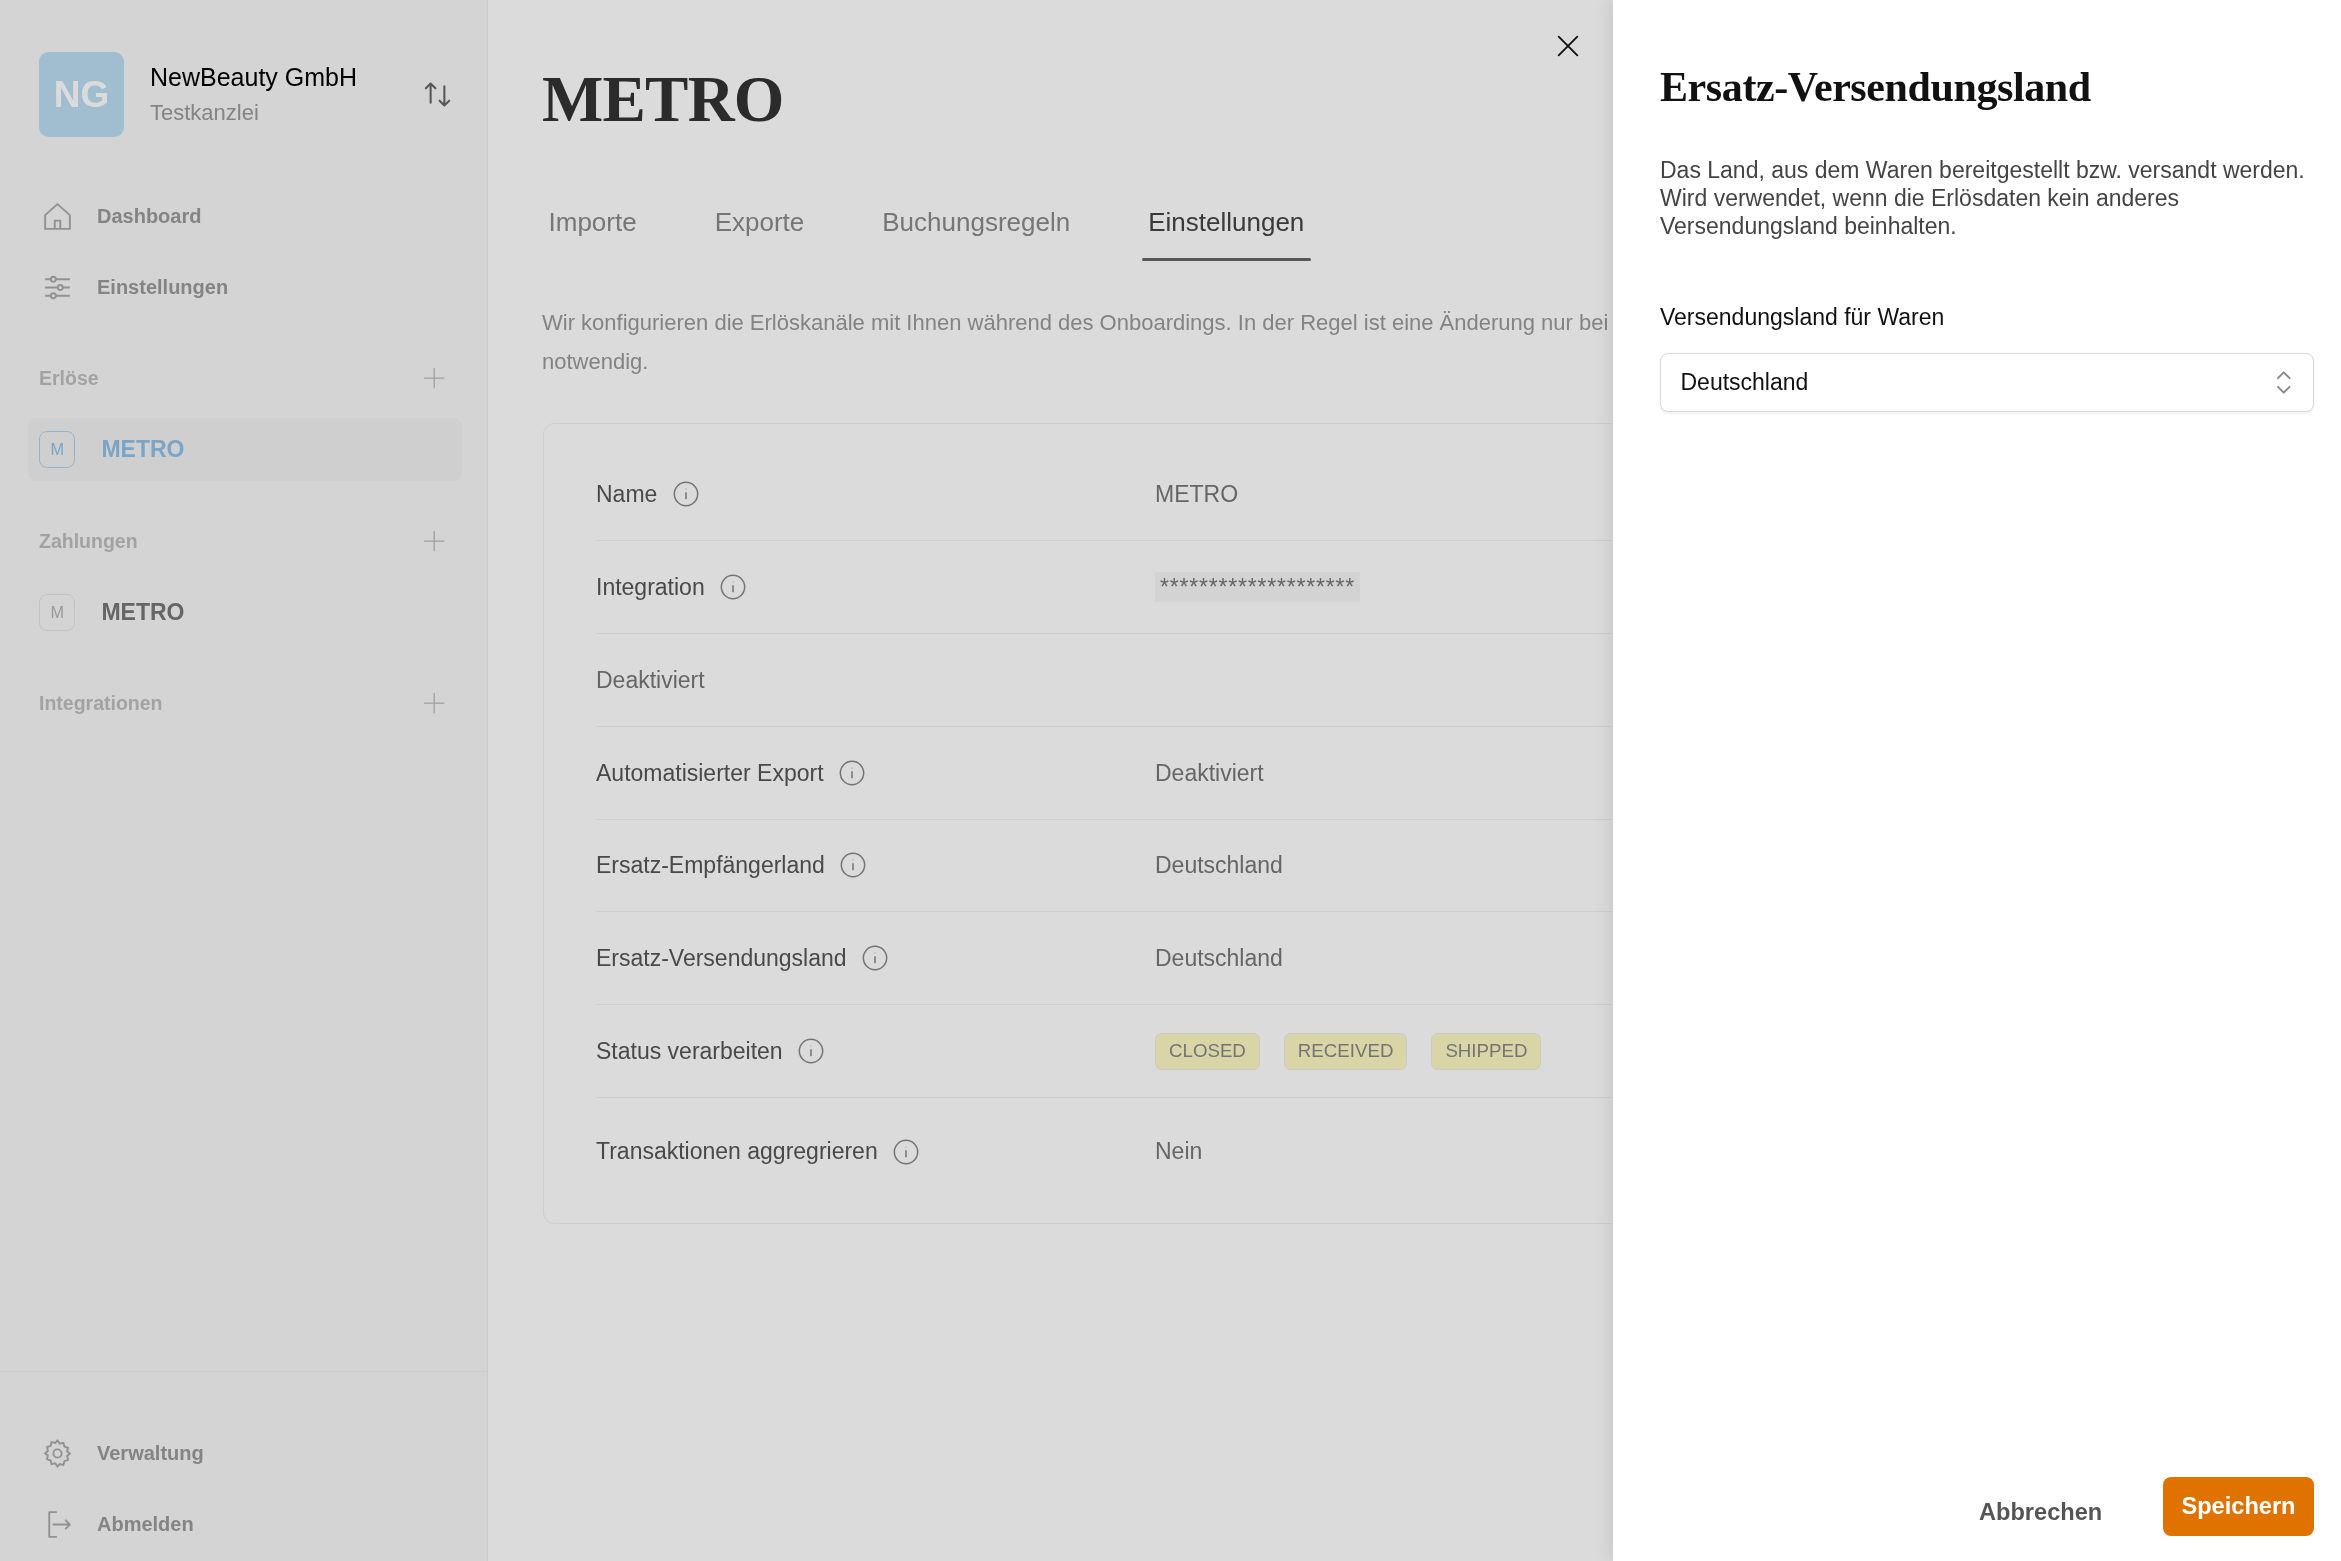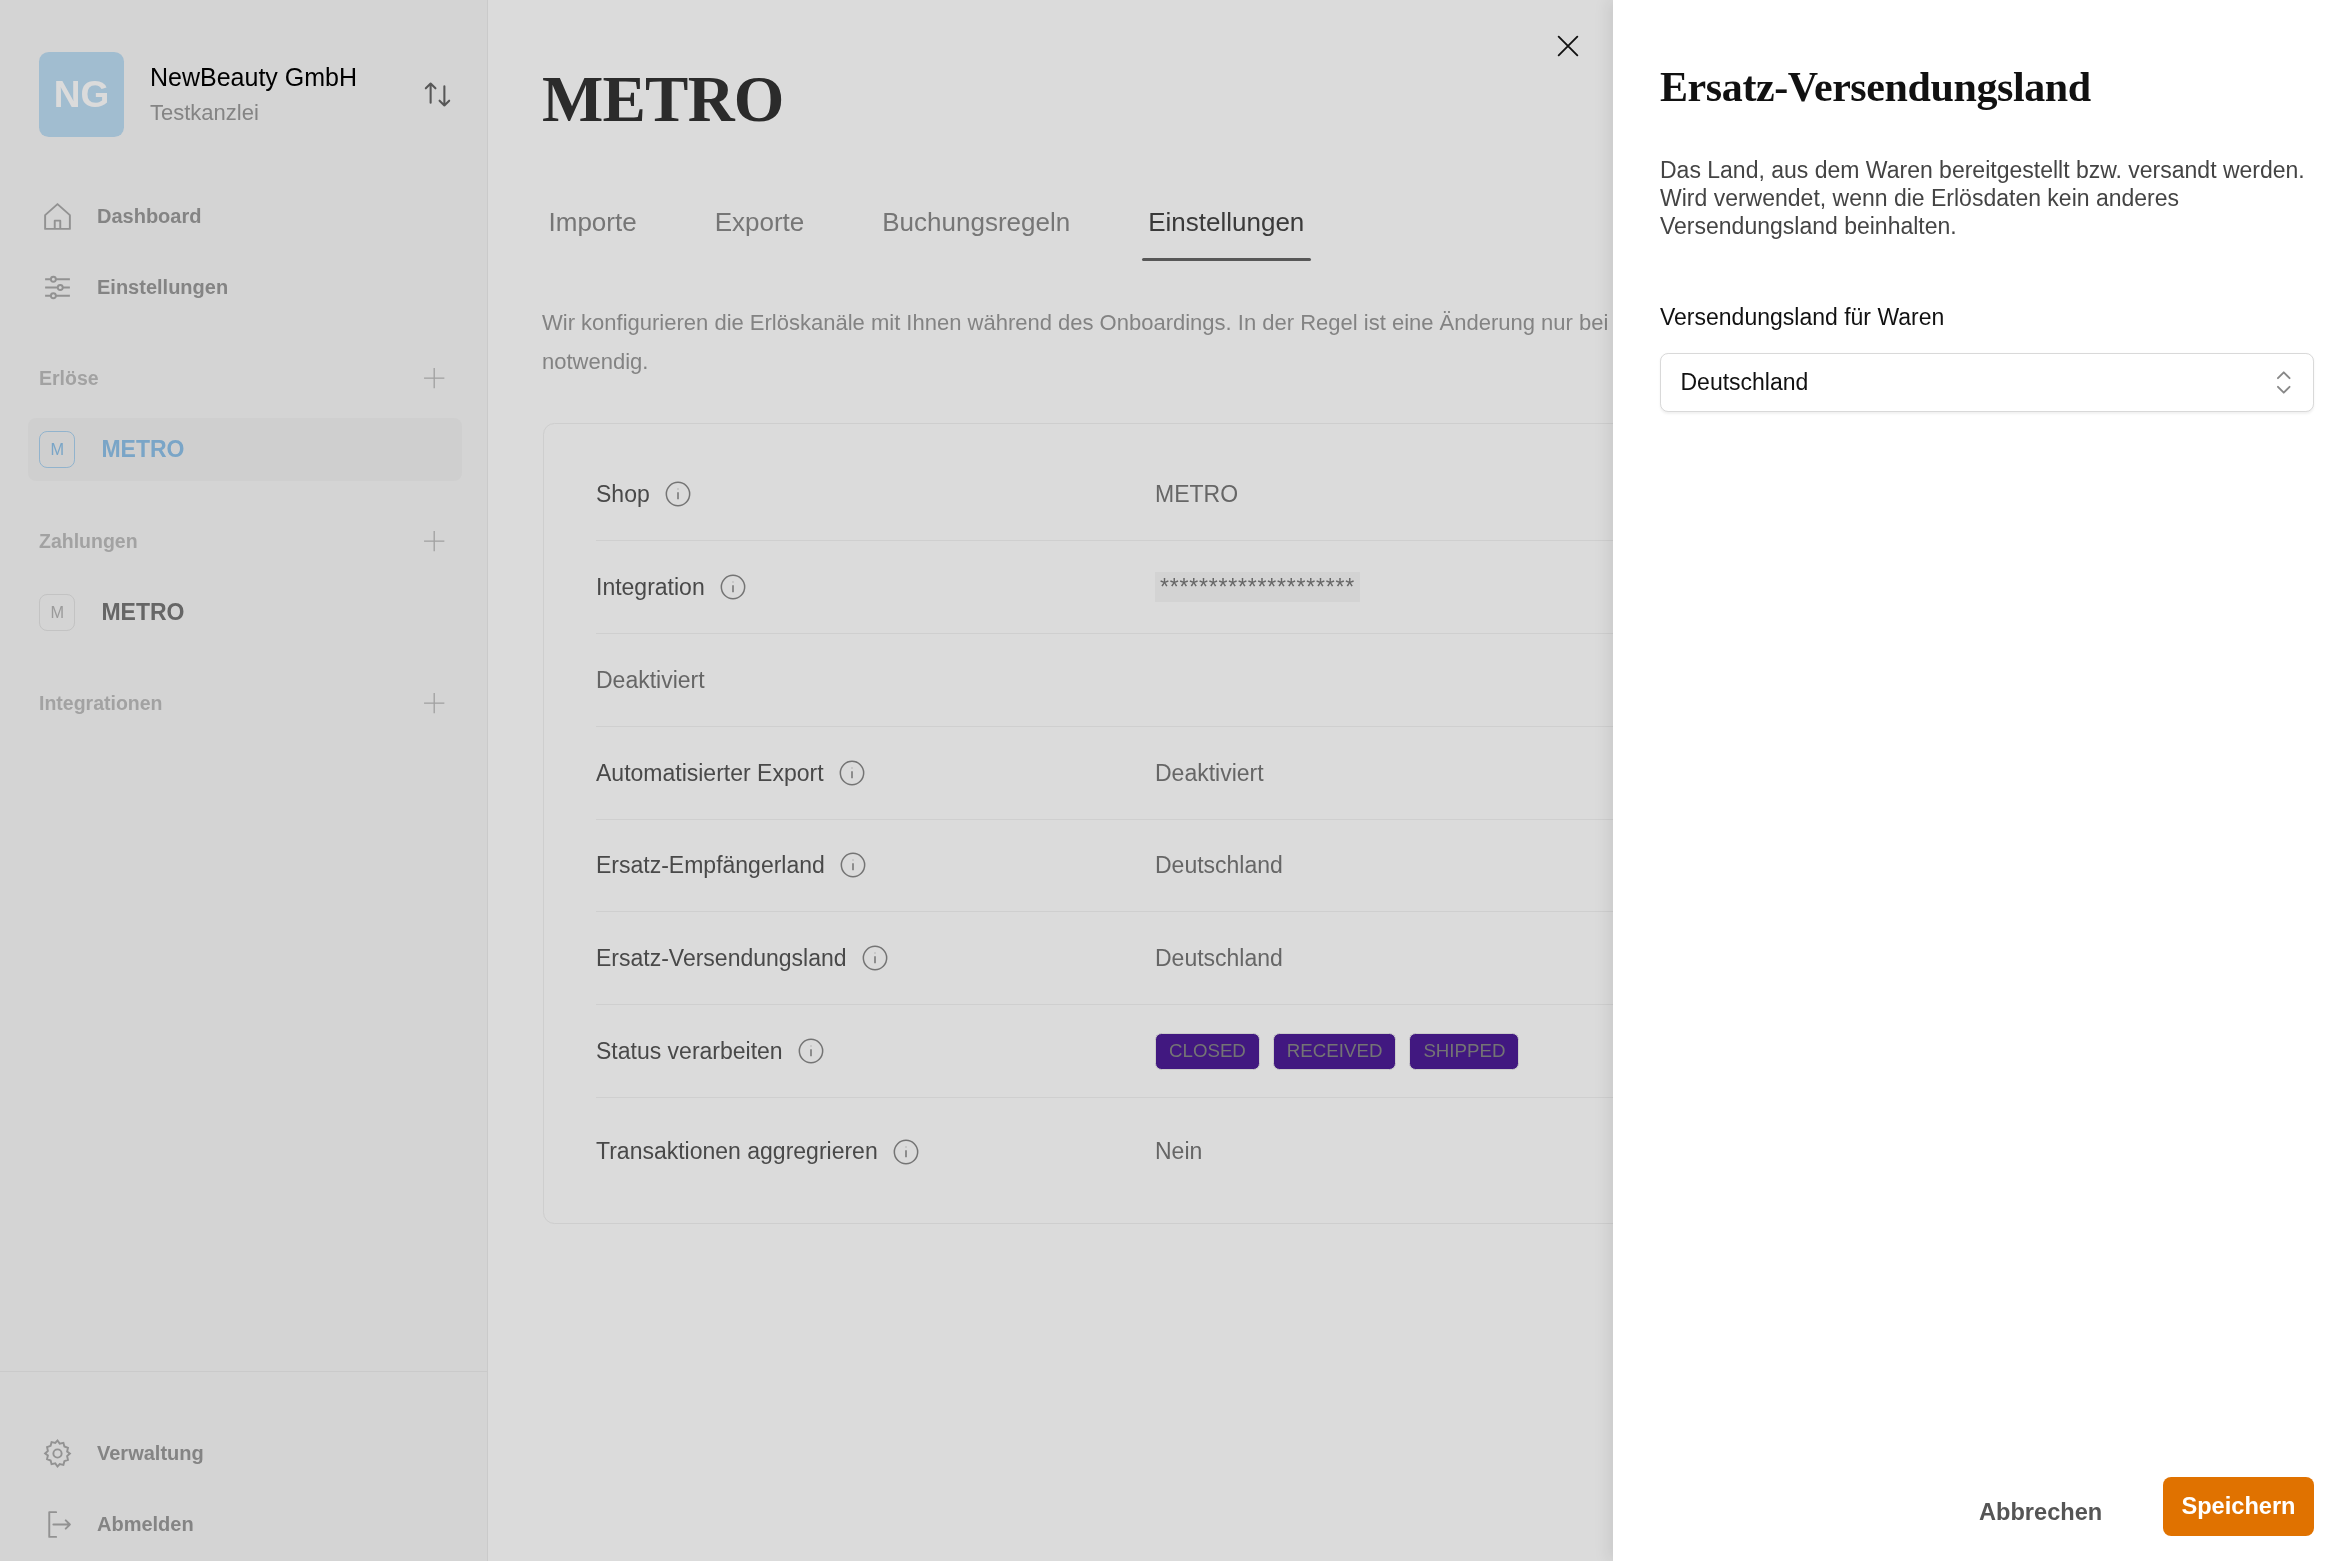--- a/index.html
+++ b/index.html
@@ -41,21 +41,21 @@
   .tab.active::after { content: ""; position: absolute; left: 0; right: 0; bottom: 0; height: 3.3px; background: #666; border-radius: 1.6px; }
   .intro { position: absolute; left: 54px; top: 303px; width: 1382px; font-size: 22px; line-height: 39px; color: #999; }
 
   .card { position: absolute; left: 55px; top: 423px; width: 1382px; height: 801px; background: #ffffff; border: 1.6px solid #f0f0f0; border-radius: 11.4px; }
   .row { position: absolute; left: 52px; right: 0; height: 93px; display: flex; align-items: center; border-bottom: 1.6px solid #f2f2f2; }
   .row:last-child { border-bottom: none; }
   .row .r-lbl { width: 559px; display: flex; align-items: center; font-size: 23px; color: #555; }
   .row .r-lbl .info { margin-left: 14.6px; width: 28px; height: 28px; color: #888; }
   .row .r-val { font-size: 23px; color: #777; display: flex; align-items: center; }
   .row .r-val.masked { background: #f6f6f6; padding: 1.6px 4.9px; letter-spacing: 0.8px; }
-  .chip { border: 1.6px solid #ececec; border-radius: 6.5px; padding: 6.5px 13px; font-size: 18.7px; color: #888; margin-right: 13px; background: #4c1d95; }
+  .chip { border: 1.6px solid #ececec; border-radius: 6.5px; padding: 6.5px 13px; font-size: 18.7px; color: #888; margin-right: 24px; background: #fef9c3; }
 
   
   .overlay { position: absolute; left: 0; top: 0; width: 1613px; height: 1561px; background: rgba(0,0,0,0.14); }
   .close-btn { position: absolute; left: 1550px; top: 28px; width: 36px; height: 36px; display: flex; align-items: center; justify-content: center; cursor: pointer; color: #111; }
 
   
   .drawer { position: absolute; left: 1613px; top: 0; width: 729px; height: 1561px; background: #ffffff; box-shadow: -4.9px 0 14.6px rgba(0,0,0,0.08); }
   .drawer-title { position: absolute; left: 47px; top: 63px; font-family: "Liberation Serif", "DejaVu Serif", serif; font-size: 42px; color: #111; letter-spacing: -0.4px; }
   .drawer-desc { position: absolute; left: 47px; top: 156px; width: 659px; font-size: 23px; line-height: 28px; color: #444; }
   .field-label { position: absolute; left: 47px; top: 304px; font-size: 23px; color: #111; }
@@ -160,21 +160,21 @@
       <div class="tab">Importe</div>
       <div class="tab">Exporte</div>
       <div class="tab">Buchungsregeln</div>
       <div class="tab active">Einstellungen</div>
     </nav>
     <p class="intro">Wir konfigurieren die Erlöskanäle mit Ihnen während des Onboardings. In der Regel ist eine Änderung nur bei Veränderungen in Ihrem Shop notwendig.</p>
 
     <section class="card">
       <div class="row" style="top:24.4px">
         <div class="r-lbl">
-            <span>Shop</span>
+            <span>Name</span>
           <svg class="info" viewBox="0 0 24 24" fill="none" stroke="currentColor" stroke-width="1.3">
               <circle cx="12" cy="12" r="10"></circle>
               <path d="M12 10.5v6M12 7.5v.5"></path>
             </svg>
           </div>
         <div class="r-val">METRO</div>
       </div>
       <div class="row" style="top:117px">
         <div class="r-lbl">
             <span>Integration</span>

